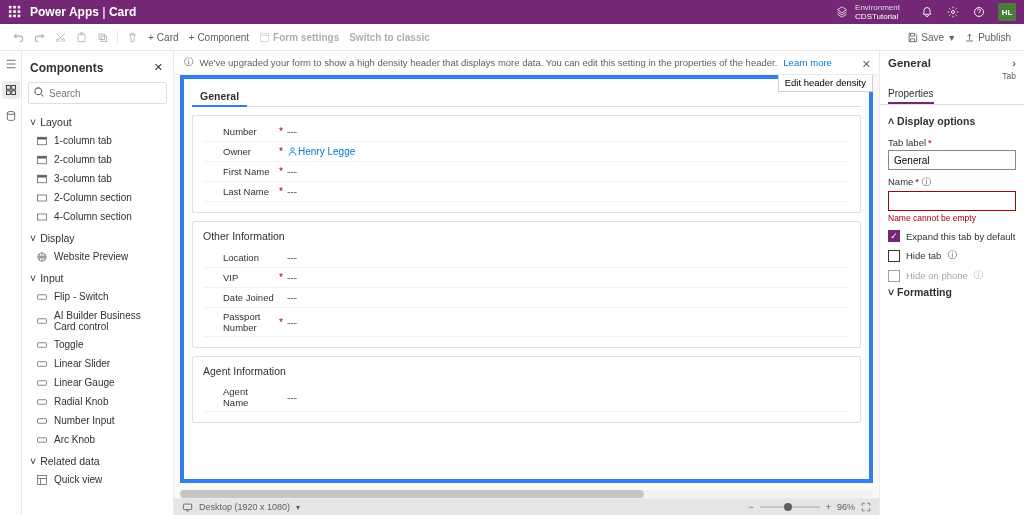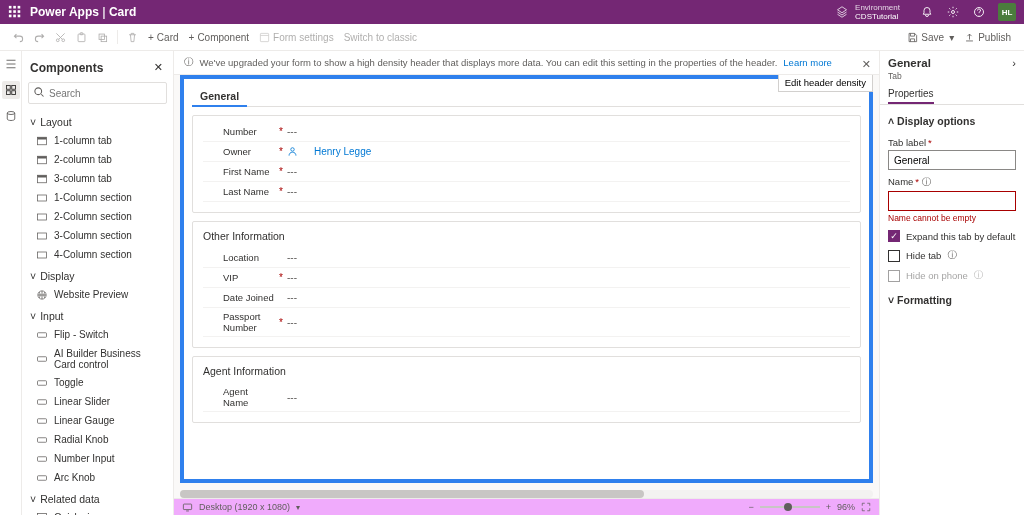--- a/index.html
+++ b/index.html
@@ -9,21 +9,21 @@
   .hdr .waffle { width:14px; height:14px; margin-right:8px; }
   .hdr .title { font-weight:600; font-size:12px; }
   .hdr .spacer { flex:1; }
   .hdr .env { display:flex; flex-direction:column; font-size:8px; line-height:9px; margin-right:14px; text-align:left;}
   .hdr .env .lbl { opacity:.8; }
   .hdr .icon-btn { width:20px; height:20px; display:flex; align-items:center; justify-content:center; margin:0 3px; cursor:pointer; }
   .hdr .avatar { width:18px; height:18px; border-radius:2px; background:#4b7c3d; color:#fff; display:flex; align-items:center; justify-content:center; font-size:8px; font-weight:600; margin-left:6px;}
   
   .cmdbar { height:27px; border-bottom:1px solid #edebe9; display:flex; align-items:center; padding:0 8px; color:#605e5c; font-size:10px;}
   .cmdbar .cbtn { display:flex; align-items:center; gap:3px; padding:0 5px; height:100%; cursor:pointer; }
-  .cmdbar .cbtn.disabled { opacity:.5; cursor:default;}
+  .cmdbar .cbtn.disabled { opacity:.5; cursor:default;font-weight:bold;}
   .cmdbar .sep { width:1px; height:14px; background:#edebe9; margin:0 4px;}
   .cmdbar .spacer { flex:1; }
   
   .main { display:flex; height:calc(100% - 51px); }
   .rail { width:22px; border-right:1px solid #edebe9; display:flex; flex-direction:column; align-items:center; padding-top:4px; gap:8px;}
   .rail .ritem { width:18px; height:18px; display:flex; align-items:center; justify-content:center; cursor:pointer; border-radius:2px;}
   .rail .ritem.active { background:#edebe9;}
   
   .comp { width:152px; border-right:1px solid #edebe9; display:flex; flex-direction:column; }
   .comp .comp-hdr { display:flex; align-items:center; justify-content:space-between; padding:8px 8px 6px; }
@@ -46,33 +46,33 @@
   .selbox { border:4px solid #2f80ed; background:#fff; margin-top:0; min-height:408px; padding:6px 8px 10px;}
   .tabrow { display:flex; border-bottom:1px solid #e1dfdd; height:22px;}
   .tabrow .tab { padding:2px 8px 0; font-size:10.5px; color:#323130; height:22px; display:flex; align-items:center; border-bottom:2px solid transparent; cursor:pointer;}
   .tabrow .tab.active { border-bottom-color:#2f80ed; font-weight:600;}
   .card { border:1px solid #e1dfdd; border-radius:2px; margin-top:8px; padding:6px 10px 10px; background:#fff;}
   .section-title { font-size:10.5px; color:#323130; margin:2px 0 6px; font-weight:400;}
   .fieldrow { display:flex; align-items:center; min-height:20px; border-bottom:1px solid #f3f2f1; padding:3px 0;}
   .fieldlabel { width:72px; font-size:9.5px; color:#323130;padding-left:20px;}
   .req { width:12px; color:#a80000; font-size:10px; text-align:center;}
   .fieldval { flex:1; font-size:10px; color:#605e5c;}
-  .fieldval.link { color:#0078d4; display:flex; align-items:flex-start; gap:16px;}
+  .fieldval.link { color:#0078d4; display:flex; align-items:flex-start; gap:0;}
   .hscroll { height:8px; background:#f3f2f1; margin:2px 6px 0; border-radius:4px; position:relative;}
   .hscroll .thumb { position:absolute; left:0; width:67%; top:0; bottom:0; background:#c8c6c4; border-radius:4px;}
-  .statusbar { height:17px; display:flex; align-items:center; font-size:9px; color:#605e5c; padding:0 8px; border-top:1px solid #edebe9; background:#f0abfc; gap:6px;}
+  .statusbar { height:17px; display:flex; align-items:center; font-size:9px; color:#605e5c; padding:0 8px; border-top:1px solid #edebe9; background:#e5e5e5; gap:6px;}
   .statusbar .spacer { flex:1;}
   .zoom { display:flex; align-items:center; gap:6px;}
   .zoom .track { width:60px; height:2px; background:#c8c6c4; position:relative;}
   .zoom .knob { width:8px; height:8px; background:#605e5c; border-radius:50%; position:absolute; left:40%; top:-3px;}
   
   .props { width:145px; border-left:1px solid #edebe9; display:flex; flex-direction:column; background:#fff;}
   .props .phdr { padding:6px 8px 2px; display:flex; align-items:center; justify-content:space-between;}
   .props .phdr h3 { font-size:11.5px; font-weight:600;}
-  .props .psub { font-size:8.5px; color:#605e5c; padding:0 8px 4px;}
+  .props .psub { font-size:8.5px; color:#605e5c; padding:0 8px 4px;text-align:right;}
   .props .ptabrow { border-bottom:1px solid #e1dfdd; padding:0 8px;}
   .props .ptab { display:inline-block; font-size:10px; padding:3px 0; border-bottom:2px solid #742774; color:#323130;}
   .props .pbody { padding:6px 8px; overflow:auto; flex:1;}
   .props .sect { display:flex; align-items:center; justify-content:space-between; padding:4px 0; font-size:10.5px; font-weight:600; cursor:pointer;}
   .props .plabel { font-size:9.5px; margin-top:6px; display:block;}
   .props .plabel .ast { color:#a80000; margin-left:2px;}
   .props input.ptxt { width:100%; height:20px; border:1px solid #8a8886; font-size:10px; padding:0 5px; margin-top:2px;}
   .props input.ptxt.err { border-color:#a80000;}
   .props .errtxt { color:#a80000; font-size:8.5px; margin-top:2px;}
   .props .chk { display:flex; align-items:center; gap:6px; margin-top:7px; font-size:9.5px;}
@@ -271,37 +271,21 @@
               </svg>
             </span>
             <span>3-column tab</span>
           </div>
           <div class="item">
             <span class="icn">
               <svg width="12" height="12" viewBox="0 0 16 16" fill="none" stroke="#605e5c">
                 <rect x="2" y="4" width="12" height="8"></rect>
               </svg>
             </span>
-            <span>1-Column section</span>
-          </div>
-          <div class="item">
-            <span class="icn">
-              <svg width="12" height="12" viewBox="0 0 16 16" fill="none" stroke="#605e5c">
-                <rect x="2" y="4" width="12" height="8"></rect>
-              </svg>
-            </span>
             <span>2-Column section</span>
-          </div>
-          <div class="item">
-            <span class="icn">
-              <svg width="12" height="12" viewBox="0 0 16 16" fill="none" stroke="#605e5c">
-                <rect x="2" y="4" width="12" height="8"></rect>
-              </svg>
-            </span>
-            <span>3-Column section</span>
           </div>
           <div class="item">
             <span class="icn">
               <svg width="12" height="12" viewBox="0 0 16 16" fill="none" stroke="#605e5c">
                 <rect x="2" y="4" width="12" height="8"></rect>
               </svg>
             </span>
             <span>4-Column section</span>
           </div>
         </div>
@@ -536,18 +520,18 @@
       <div class="chk">
           <span class="box"></span>
           <span>Hide tab</span> 
           <span style="color:#605e5c">ⓘ</span>
         </div>
       <div class="chk disabled">
           <span class="box"></span>
           <span>Hide on phone</span> 
           <span style="color:#605e5c">ⓘ</span>
         </div>
-      <div class="sect" style="margin-top:8px">
+      <div class="sect" style="margin-top:0">
           <span>˅ <span>Formatting</span></span>
         </div>
     </div>
   </div>
 </div>
 
 </body></html>

